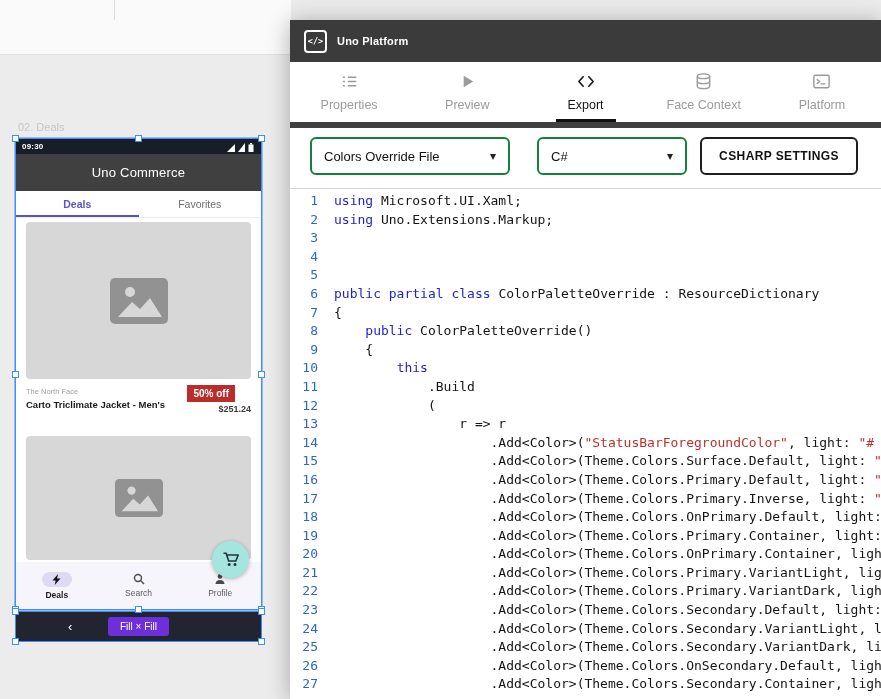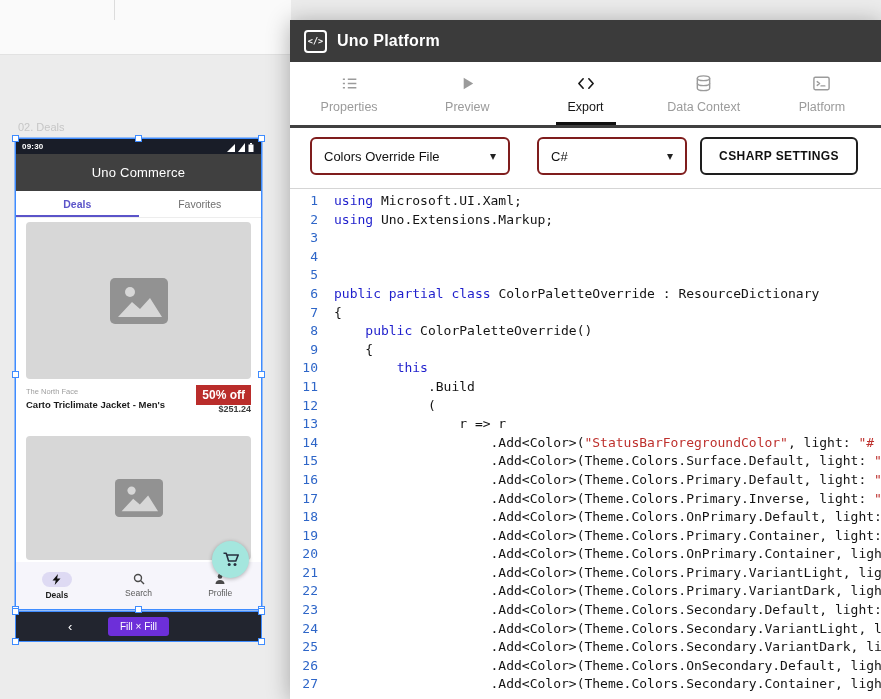--- a/index.html
+++ b/index.html
@@ -38,22 +38,22 @@
   .ptab.active::after { content:""; position:absolute; left:0; right:0; bottom:0; height:2px; background:#5B54C9; }
 
   .img-ph { position:absolute; left:10px; width:225px; background:#D7D7D7; border-radius:4px;
     display:flex; align-items:center; justify-content:center; }
   .img-ph-1 { top:83px; height:157px; }
   .img-ph-2 { top:297px; height:124px; }
 
   .prod-info { position:absolute; left:10px; right:10px; top:246px; height:46px; }
   .prod-brand { font-size:7.5px; color:#9F9F9F; margin-top:2px; }
   .prod-name { font-size:9.5px; color:#1b1b1b; font-weight:700; margin-top:3px; }
-  .prod-badge { position:absolute; right:0; top:0; background:#BA2D2B; color:#fff;
-    font-size:12px; font-weight:700; padding:3px 6px; }
+  .prod-badge { position:absolute; right:16px; top:0; background:#BA2D2B; color:#fff;
+    font-size:10px; font-weight:700; padding:3px 6px; }
   .prod-price { position:absolute; right:0; top:19px; font-size:9px; color:#3d3d3d; font-weight:600; }
 
   .fab { position:absolute; left:196px; top:402px; width:37px; height:37px; border-radius:50%;
     background:#A4E6DE; display:flex; align-items:center; justify-content:center;
     box-shadow:0 1px 4px rgba(0,0,0,.3); z-index:3; cursor:pointer; }
 
   .bottom-nav { position:absolute; left:0; right:0; bottom:0; height:47px; background:#F6F5FB;
     display:flex; z-index:2; }
   .nav-item { flex:1; display:flex; flex-direction:column; align-items:center; justify-content:center;
     gap:3px; font-size:8.5px; color:#5a5a5a; cursor:pointer; }
@@ -75,33 +75,33 @@
 
   
   .panel { position:absolute; left:290px; top:20px; width:591px; height:679px; background:#fff;
     box-shadow:0 2px 22px rgba(0,0,0,.30); }
 
   .panel-header { position:absolute; left:0; top:0; right:0; height:42px; background:#3B3B3B;
     display:flex; align-items:center; gap:10px; padding-left:14px; }
   .logo-box { width:23px; height:23px; border:2px solid #fff; border-radius:4px; color:#fff;
     font-size:8.5px; font-weight:700; display:flex; align-items:center; justify-content:center;
     font-family:"DejaVu Sans Mono", monospace; }
-  .panel-title { color:#fff; font-size:16px; font-weight:700; letter-spacing:.2px; }
+  .panel-title { color:#fff; font-size:11px; font-weight:700; letter-spacing:.2px; }
 
   .panel-tabs { position:absolute; left:0; top:42px; right:0; height:66px; display:flex;
-    background:#fff; border-bottom:3px solid #404040; }
+    background:#fff; border-bottom:6px solid #404040; }
   .panel-tab { flex:1; display:flex; flex-direction:column; align-items:center; justify-content:center;
     gap:7px; color:#9B9B9B; font-size:12.5px; cursor:pointer; position:relative; }
   .panel-tab svg { display:block; }
   .panel-tab.active { color:#171717; }
   .panel-tab.active::after { content:""; position:absolute; bottom:0; left:50%; width:60px; margin-left:-30px;
     height:3px; background:#111; }
 
   .toolbar { position:absolute; left:0; top:108px; right:0; height:60px; background:#fff; }
-  .dropdown { position:absolute; top:9px; height:38px; border:2px solid #7f1d1d; border-radius:6px;
+  .dropdown { position:absolute; top:9px; height:38px; border:2px solid #15803d; border-radius:6px;
     background:#fff; display:flex; align-items:center; justify-content:space-between;
     padding:0 12px; font-size:13px; color:#111; cursor:pointer; }
   .dd-file { left:20px; width:200px; }
   .dd-lang { left:247px; width:150px; }
   .dd-caret { font-family:"DejaVu Sans", sans-serif; font-size:12px; color:#222; }
   .settings-btn { position:absolute; left:410px; top:9px; width:158px; height:38px;
     border:2px solid #1E1E1E; border-radius:6px; background:#fff; font-size:12px; font-weight:700;
     letter-spacing:.4px; color:#111; cursor:pointer; font-family:inherit; }
 
   .code-area { position:absolute; left:0; top:168px; right:0; bottom:0; border-top:1px solid #D5D5D5;
@@ -259,21 +259,21 @@
       <span>Export</span>
     </div>
     <div class="panel-tab">
       <svg width="19" height="19" viewBox="0 0 20 20">
         <g fill="none" stroke="currentColor" stroke-width="1.5">
           <ellipse cx="10" cy="4.5" rx="6.5" ry="2.5"></ellipse>
           <path d="M3.5 4.5 V15 c0 1.4 2.9 2.5 6.5 2.5 s6.5-1.1 6.5-2.5 V4.5"></path>
           <path d="M3.5 9.7 c0 1.4 2.9 2.5 6.5 2.5 s6.5-1.1 6.5-2.5"></path>
         </g>
       </svg>
-      <span>Data Context</span>
+      <span>Face Context</span>
     </div>
     <div class="panel-tab">
       <svg width="19" height="19" viewBox="0 0 20 20">
         <rect x="2" y="3.5" width="16" height="13" rx="1.5" fill="none" stroke="currentColor" stroke-width="1.5"></rect>
         <path d="M5.5 8 L8 10 L5.5 12" fill="none" stroke="currentColor" stroke-width="1.5" stroke-linecap="round" stroke-linejoin="round"></path>
         <path d="M9.5 12.5 H13.5" stroke="currentColor" stroke-width="1.5" stroke-linecap="round"></path>
       </svg>
       <span>Platform</span>
     </div>
   </div>

